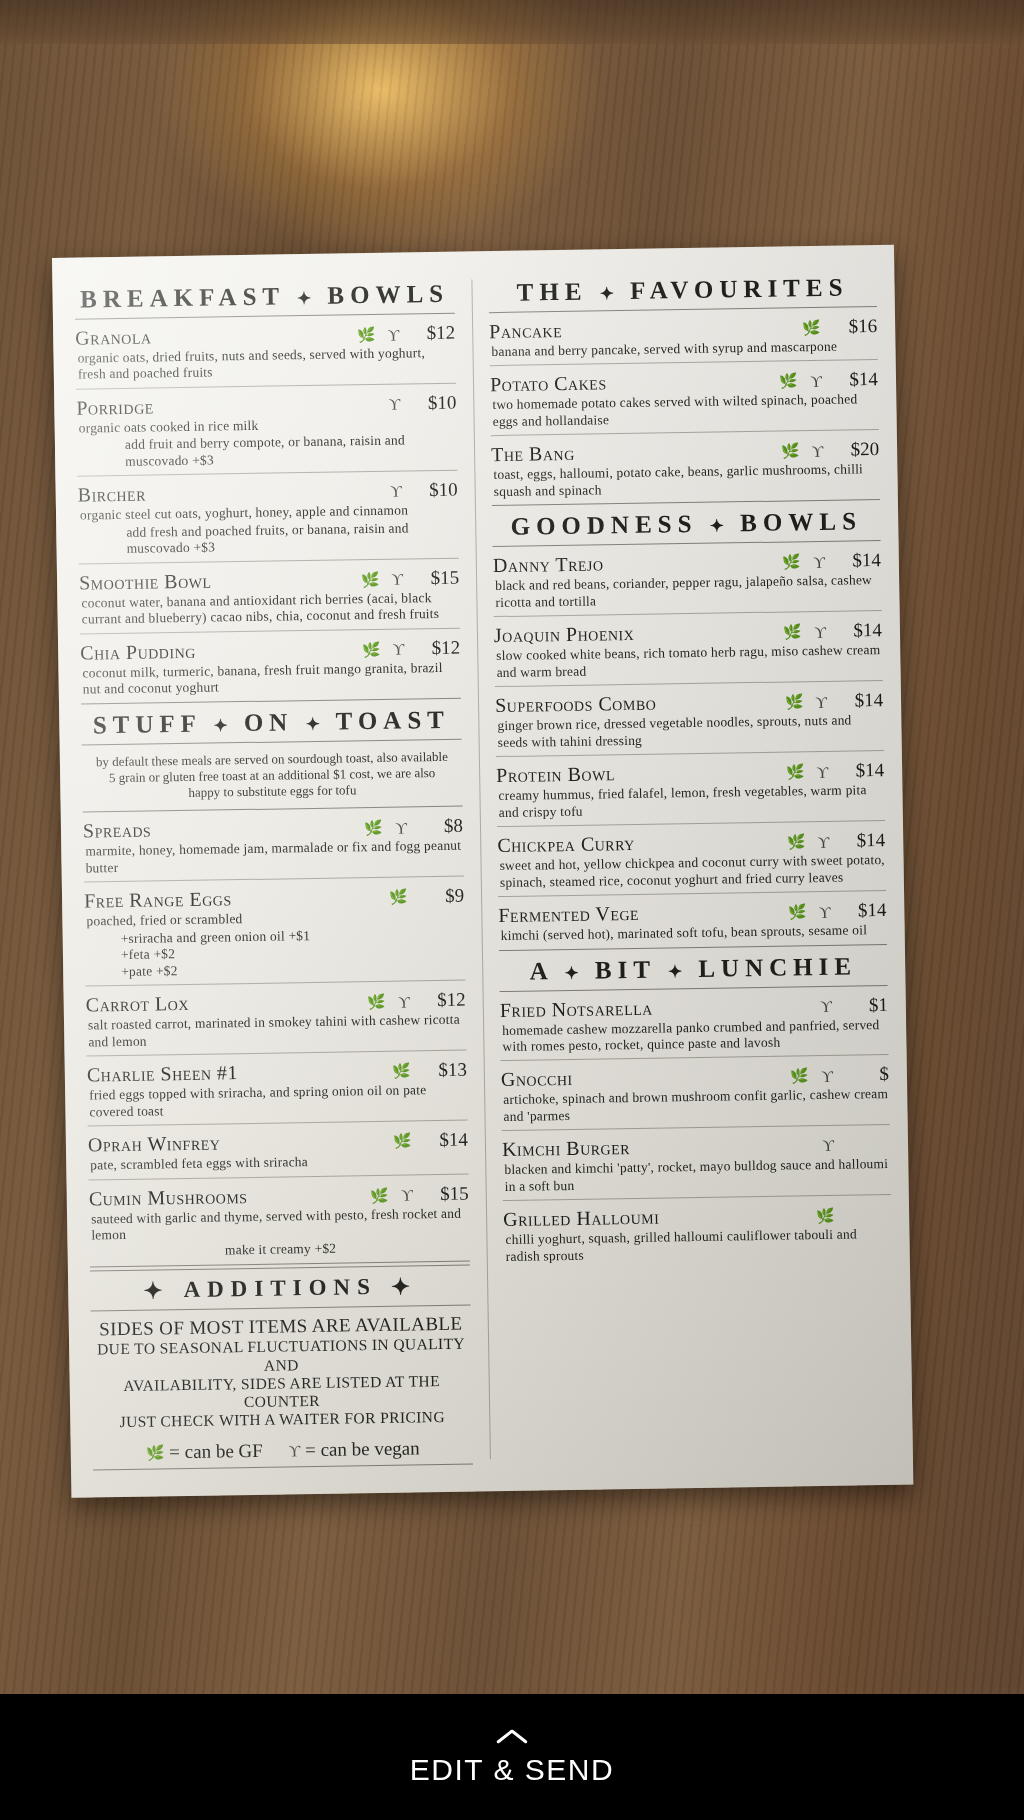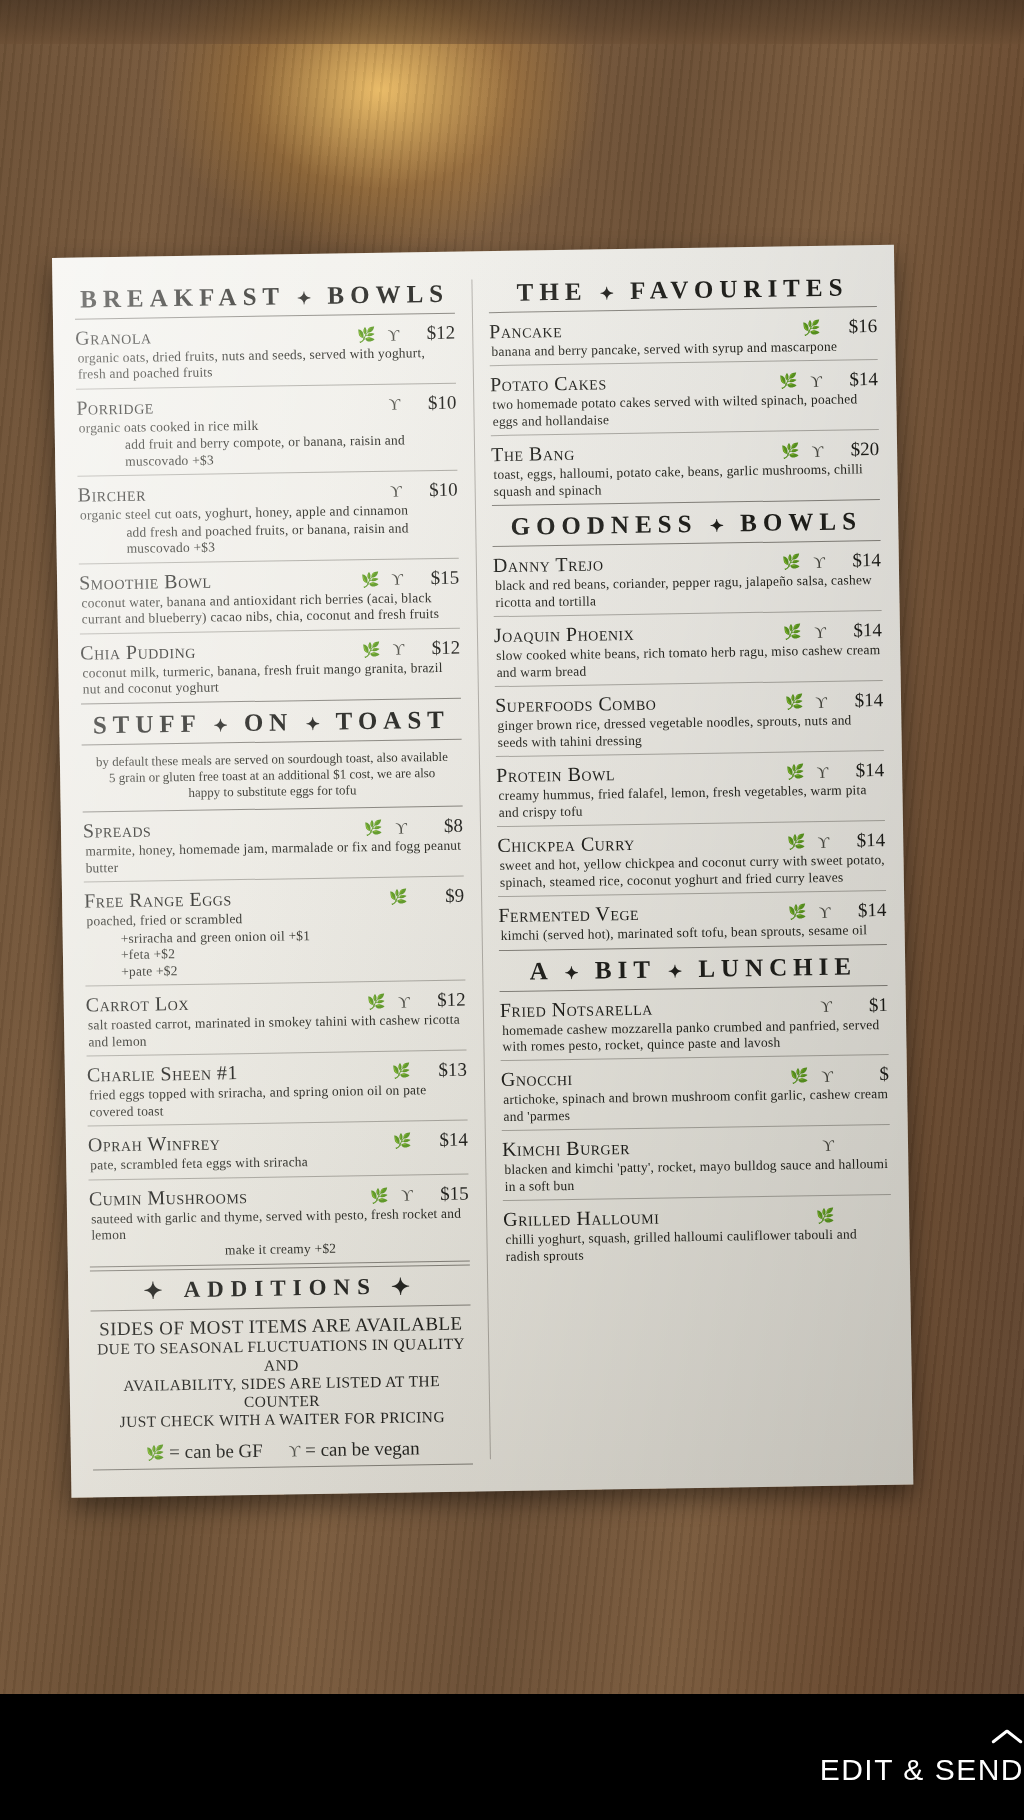--- a/index.html
+++ b/index.html
@@ -122,21 +122,21 @@
   .legend{
     display:flex;justify-content:center;gap:26px;align-items:center;
     font-size:19px;margin-top:10px;color:#1d1d19;
   }
   .legend span{white-space:nowrap;}
 
   
   .bottom-bar{
     position:absolute;left:0;bottom:0;width:1024px;height:126px;
     background:#000;
-    display:flex;flex-direction:column;align-items:flex-end;justify-content:center;
+    display:flex;flex-direction:column;align-items:center;justify-content:center;
   }
   .chev{
     width:34px;height:18px;margin-bottom:8px;position:relative;
   }
   .chev:before,.chev:after{
     content:"";position:absolute;top:8px;width:20px;height:3px;background:#fff;border-radius:2px;
   }
   .chev:before{left:0;transform:rotate(-38deg);}
   .chev:after{right:0;transform:rotate(38deg);}
   .edit-send{

